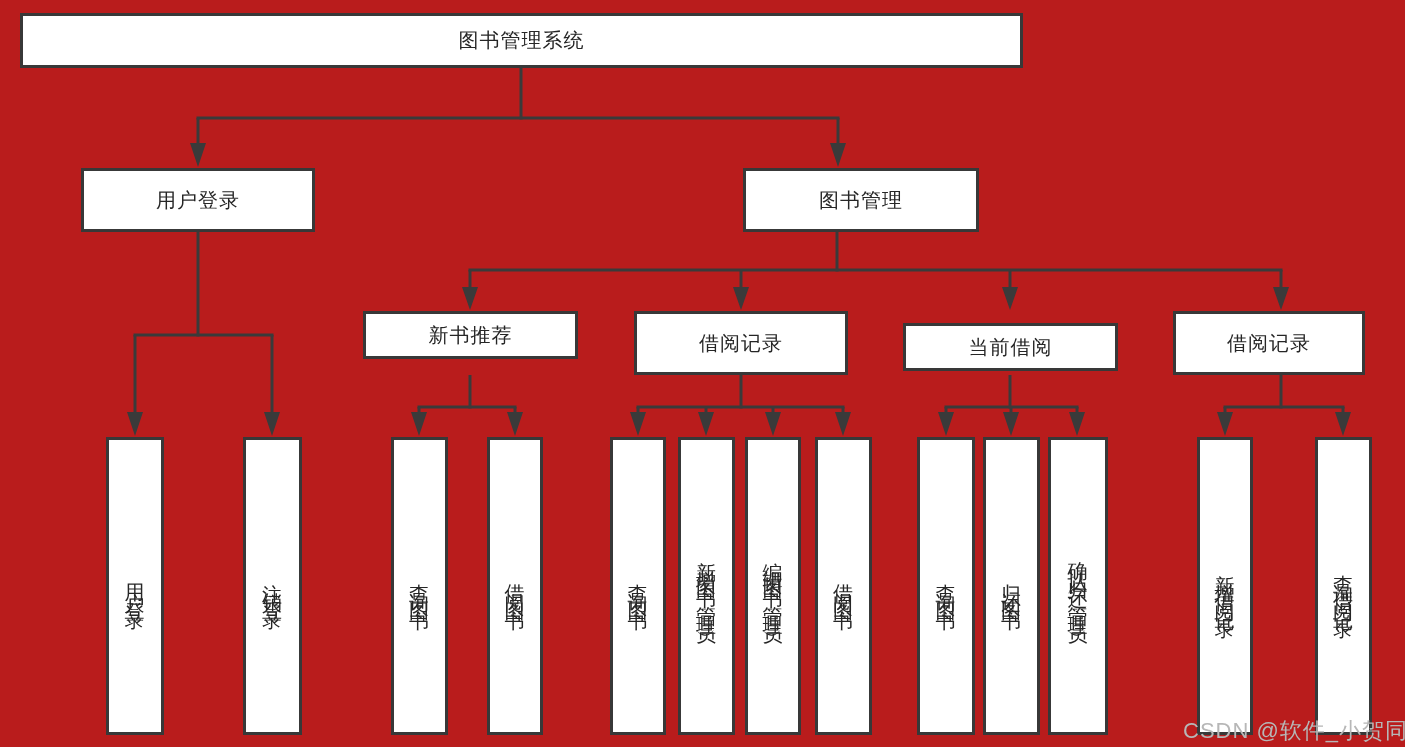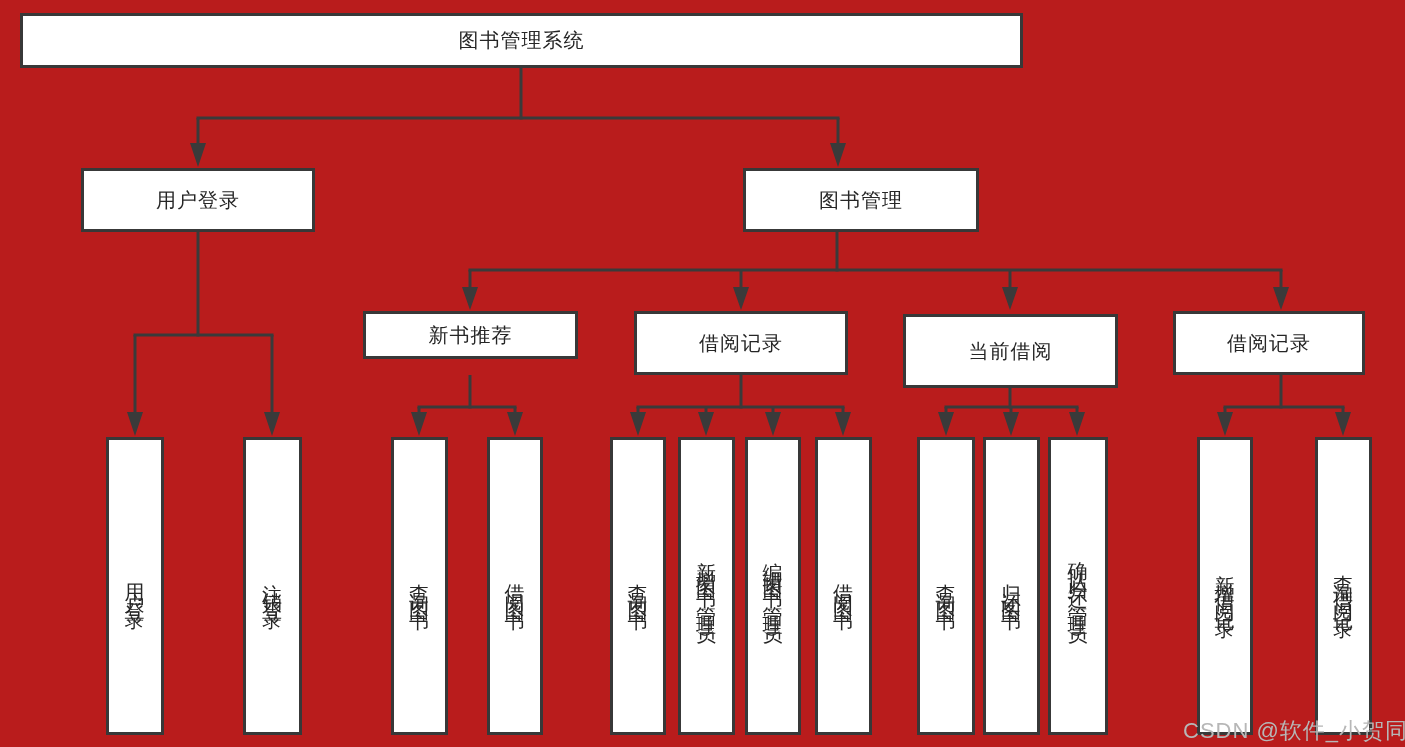--- a/index.html
+++ b/index.html
@@ -136,21 +136,21 @@
   <div class="box hbox" style="left:743px; top:168px; width:236px; height:64px;">
     <span>图书管理</span>
   </div>
 
   <div class="box hbox" style="left:363px; top:311px; width:215px; height:48px;">
     <span>新书推荐</span>
   </div>
   <div class="box hbox" style="left:634px; top:311px; width:214px; height:64px;">
     <span>借阅记录</span>
   </div>
-  <div class="box hbox" style="left:903px; top:314px; width:215px; height:74px;">
+  <div class="box hbox" style="left:903px; top:323px; width:215px; height:48px;">
     <span>当前借阅</span>
   </div>
   <div class="box hbox" style="left:1173px; top:311px; width:192px; height:64px;">
     <span>借阅记录</span>
   </div>
 
   <div class="box vbox" style="left:106px; top:437px; width:58px; height:298px;">
     <span>用户登录</span>
   </div>
   <div class="box vbox" style="left:243px; top:437px; width:59px; height:298px;">

